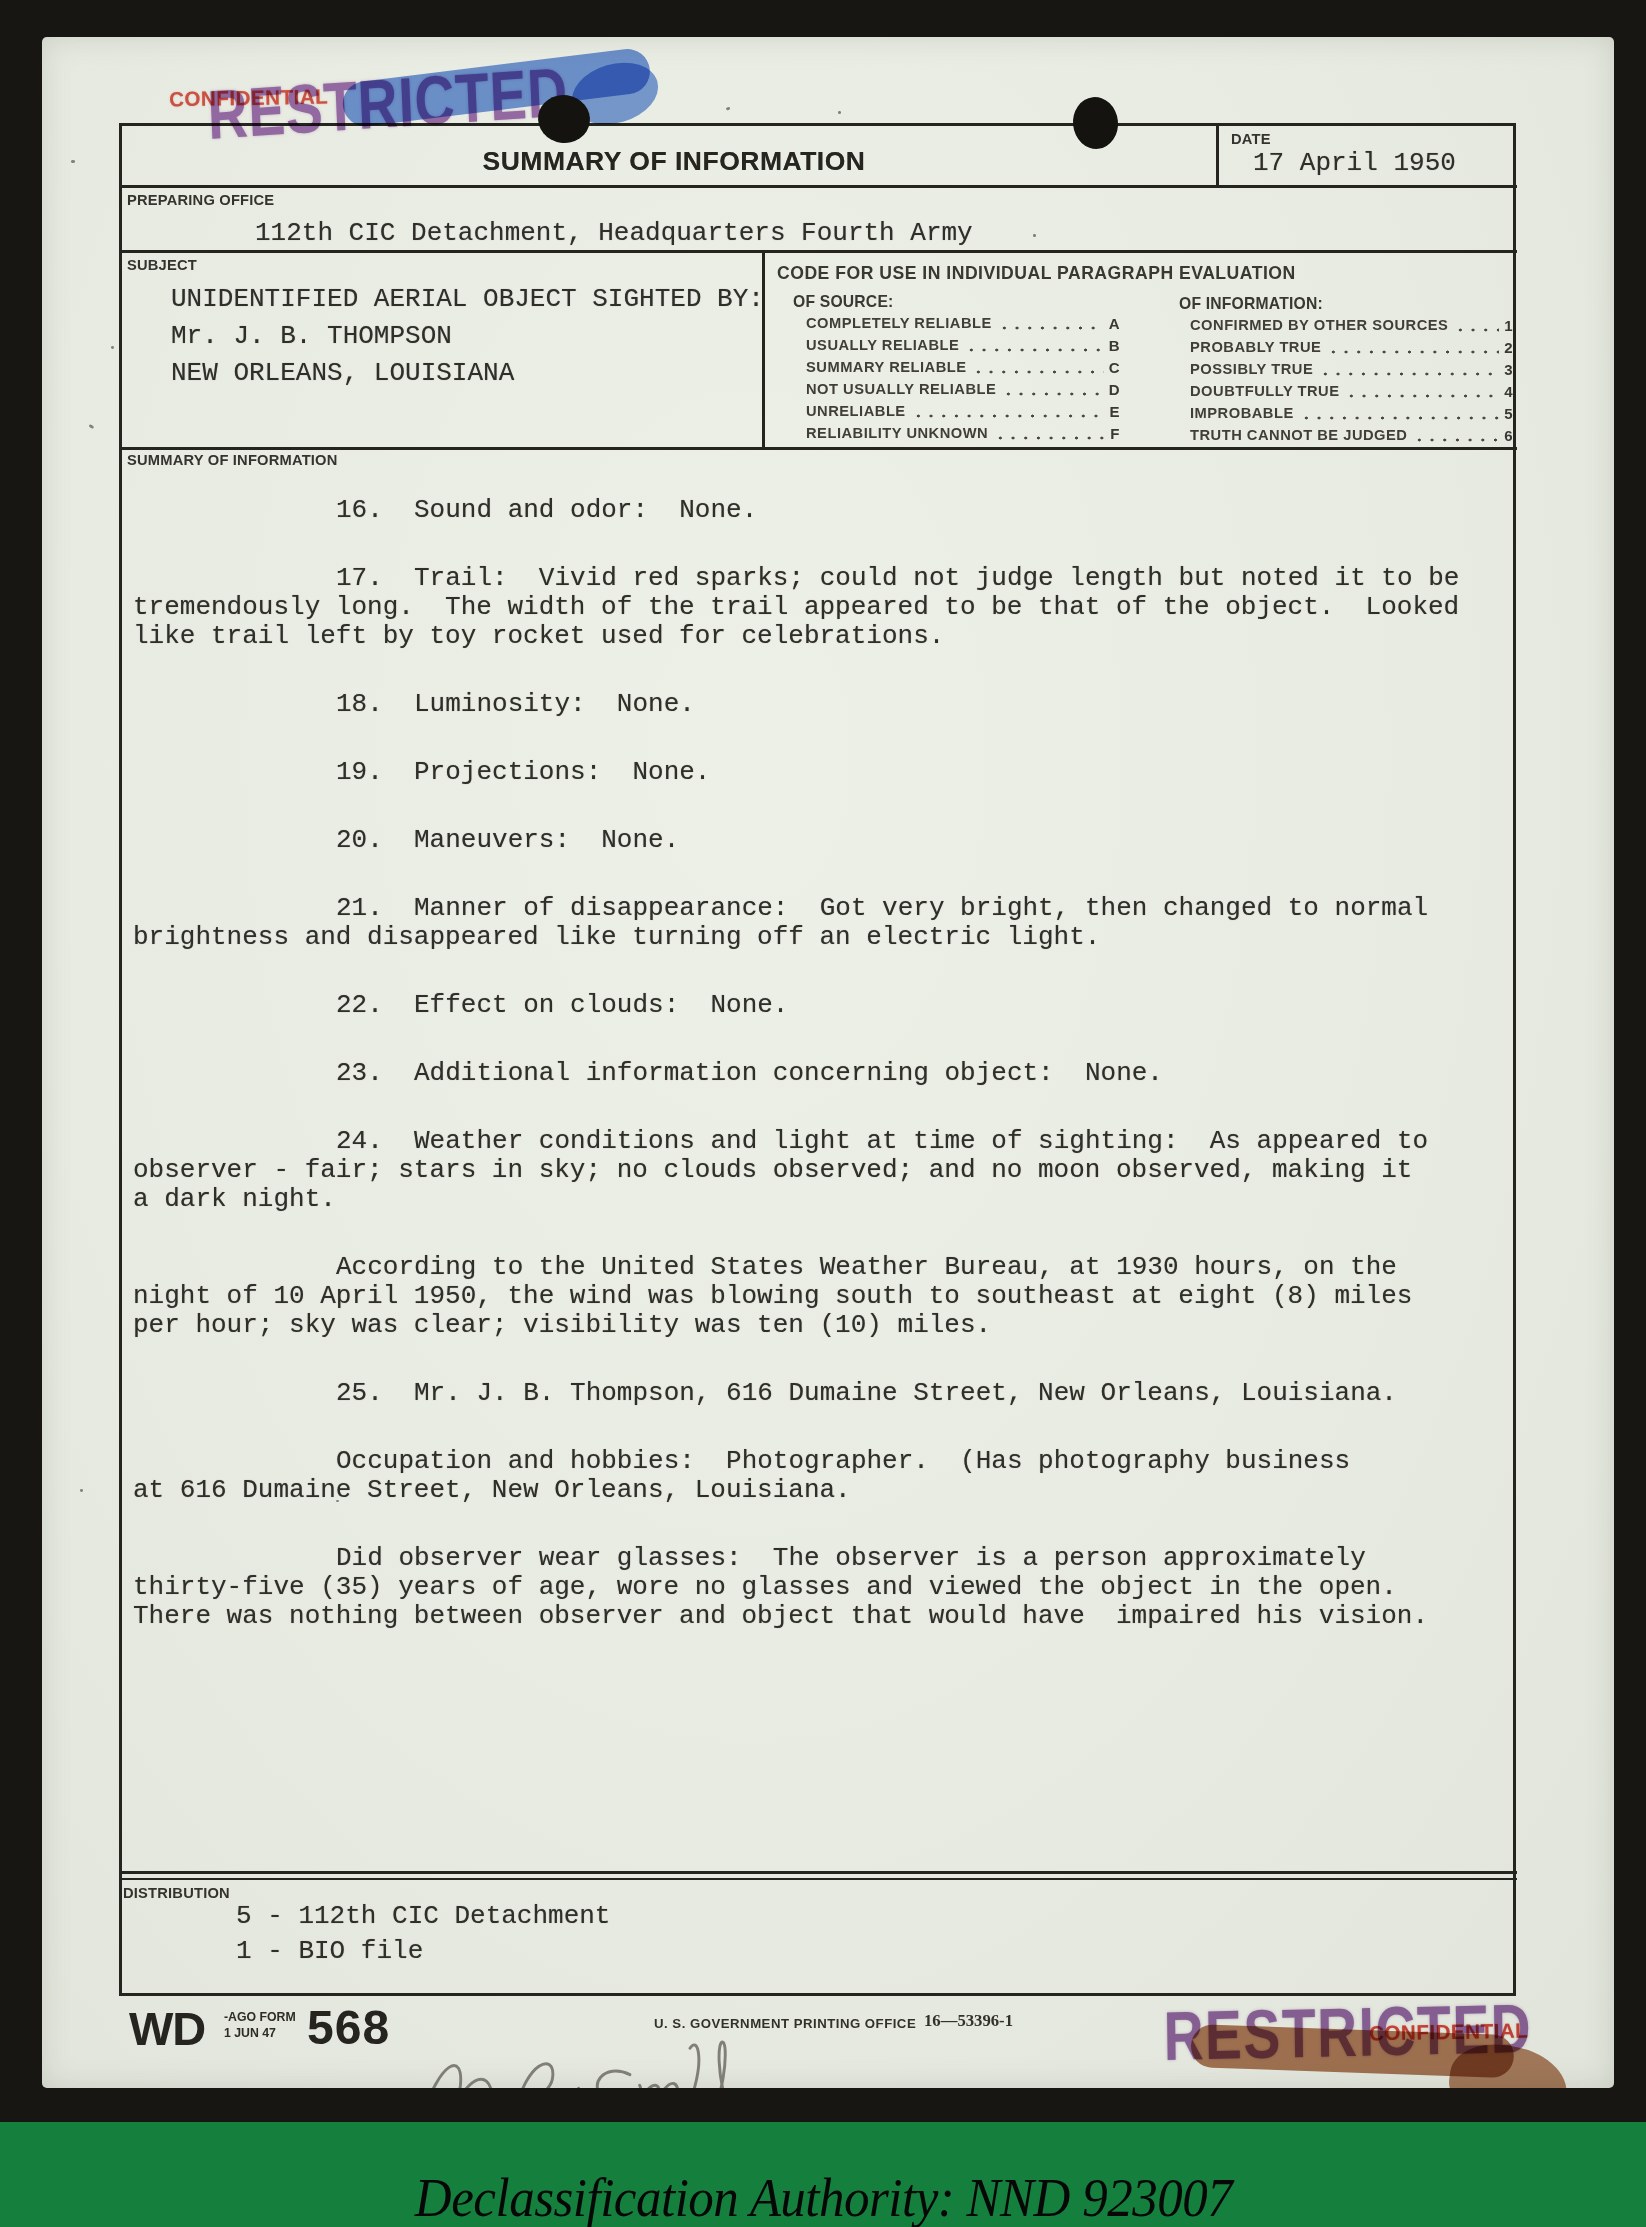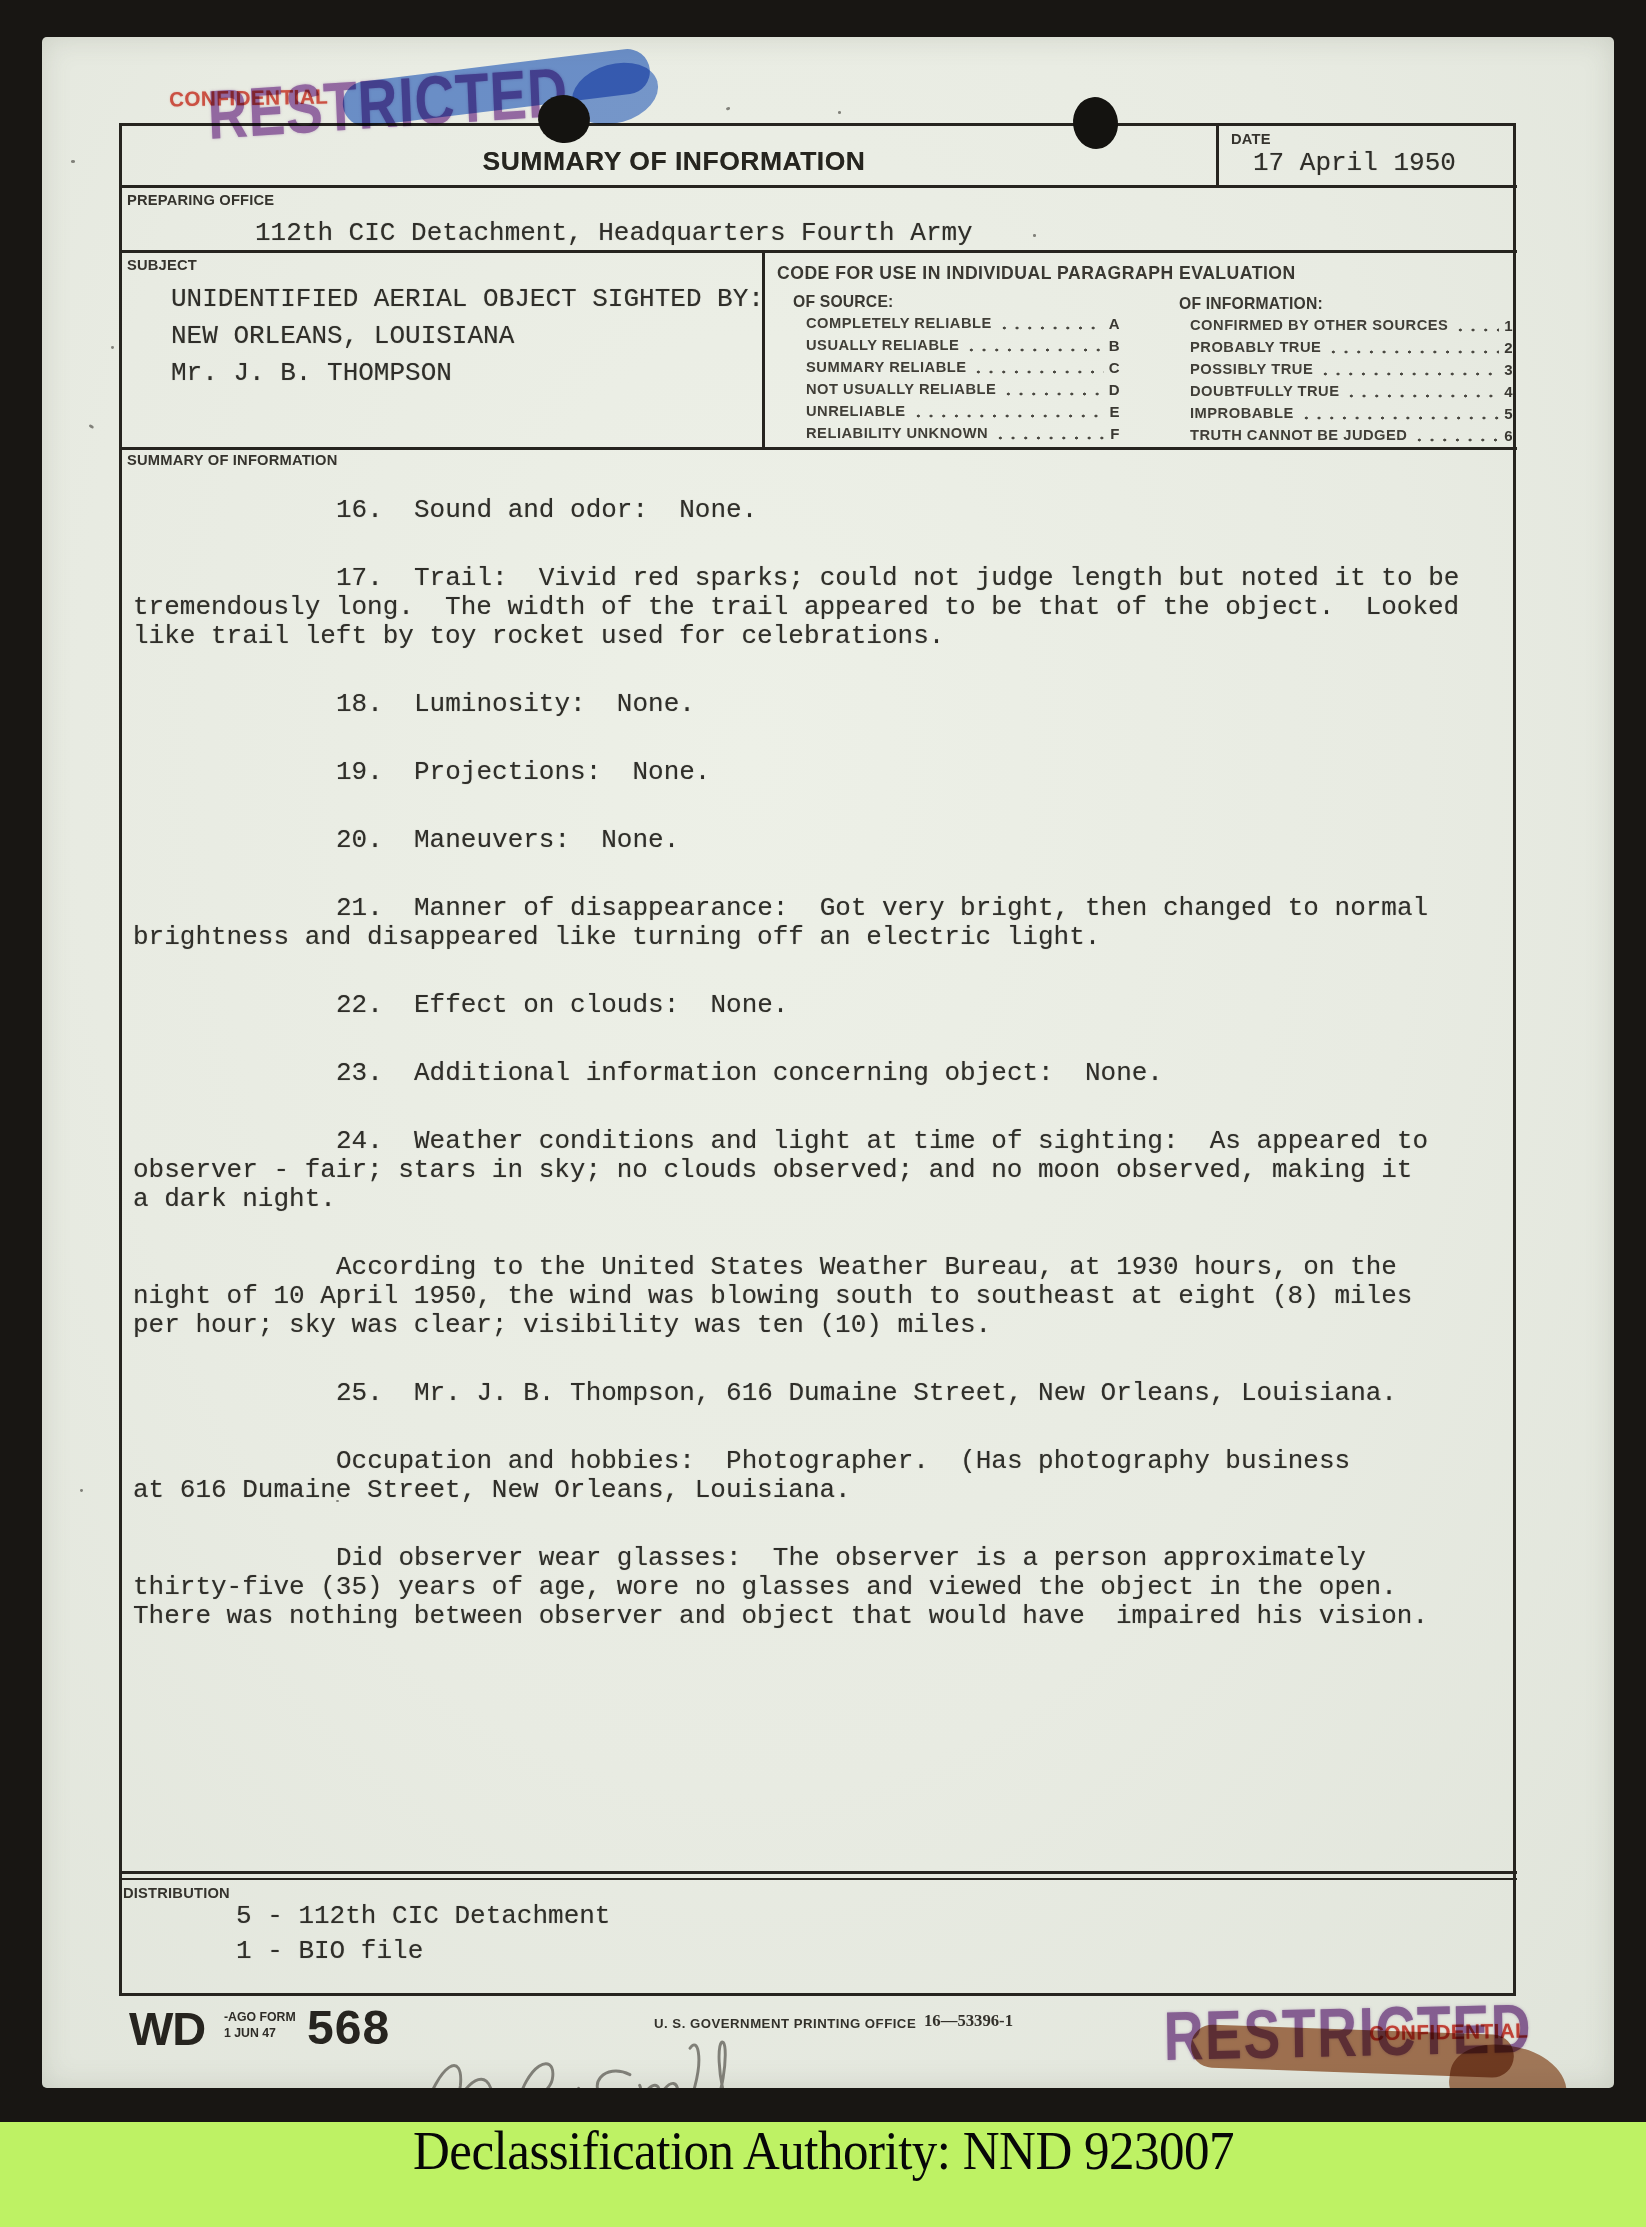--- a/index.html
+++ b/index.html
@@ -23,22 +23,22 @@
   .code-row .leader{flex:1;height:4.4px;align-self:flex-end;margin:0 4.9px 6.9px 5.9px;
       background-image:radial-gradient(circle,#4a4841 1.5px,transparent 1.8px);
       background-size:12.7px 4.4px;background-repeat:repeat-x;background-position:left bottom;}
   .code-row .code{font-size:15px;font-weight:bold;color:#3a3832;}
   .para{margin:0 0 39px 0;}
   .para div{white-space:pre;}
   .para .indent{padding-left:203px;}
   .stamp{position:absolute;font-weight:bold;mix-blend-mode:multiply;white-space:nowrap;}
   .speck{position:absolute;background:#2b2a25;border-radius:50%;opacity:.55;}
   .hole{position:absolute;background:#141310;border-radius:50%;}
-  .declass-strip{position:absolute;left:0;top:2122px;width:1647px;height:105px;background:#bef264;
-      display:flex;align-items:flex-start;justify-content:center;}
+  .declass-strip{position:absolute;left:0;top:2122px;width:1647px;height:105px;background:#15803d;
+      display:flex;align-items:flex-end;justify-content:center;font-style:italic;}
   .declass-text{font-family:"Liberation Serif",serif;font-size:51px;color:#070707;
       transform:scaleY(1.08);letter-spacing:-0.5px;}
 </style>
 </head>
 <body>
 
 <div class="canvas">
 
   <div class="paper">
 
@@ -52,21 +52,21 @@
     <div class="line-v" style="left:720px;top:213px;height:197px;"></div>
 
     <div class="abs doc-title" style="left:436px;top:109px;width:392px;text-align:center;">SUMMARY OF INFORMATION</div>
     <div class="abs form-label" style="left:1189px;top:94px;">DATE</div>
     <div class="abs typed typed-53" style="left:1211px;top:112px;">17 April 1950</div>
 
     <div class="abs form-label" style="left:85px;top:155px;">PREPARING OFFICE</div>
     <div class="abs typed typed-53" style="left:213px;top:182px;">112th CIC Detachment, Headquarters Fourth Army</div>
 
     <div class="abs form-label" style="left:85px;top:220px;">SUBJECT</div>
-    <div class="abs typed typed-53" id="subject-lines" style="left:97px;top:244px;line-height:37px;margin-left:32px;"><div class="">UNIDENTIFIED AERIAL OBJECT SIGHTED BY:</div><div class="">NEW ORLEANS, LOUISIANA</div><div class="">Mr. J. B. THOMPSON</div></div>
+    <div class="abs typed typed-53" id="subject-lines" style="left:97px;top:244px;line-height:37px;margin-left:32px;"><div class="">UNIDENTIFIED AERIAL OBJECT SIGHTED BY:</div><div class="">Mr. J. B. THOMPSON</div><div class="">NEW ORLEANS, LOUISIANA</div></div>
 
     <div class="abs code-title" style="left:735px;top:226px;">CODE FOR USE IN INDIVIDUAL PARAGRAPH EVALUATION</div>
     <div class="abs code-head" style="left:751px;top:256px;">OF SOURCE:</div>
     <div class="abs code-head" style="left:1137px;top:258px;">OF INFORMATION:</div>
     <div class="abs" id="source-rows" style="left:764px;top:278px;width:314px;">
         <div class="code-row">
           <span>COMPLETELY RELIABLE</span>
           <span class="leader"></span>
           <span class="code">A</span>
         </div>

